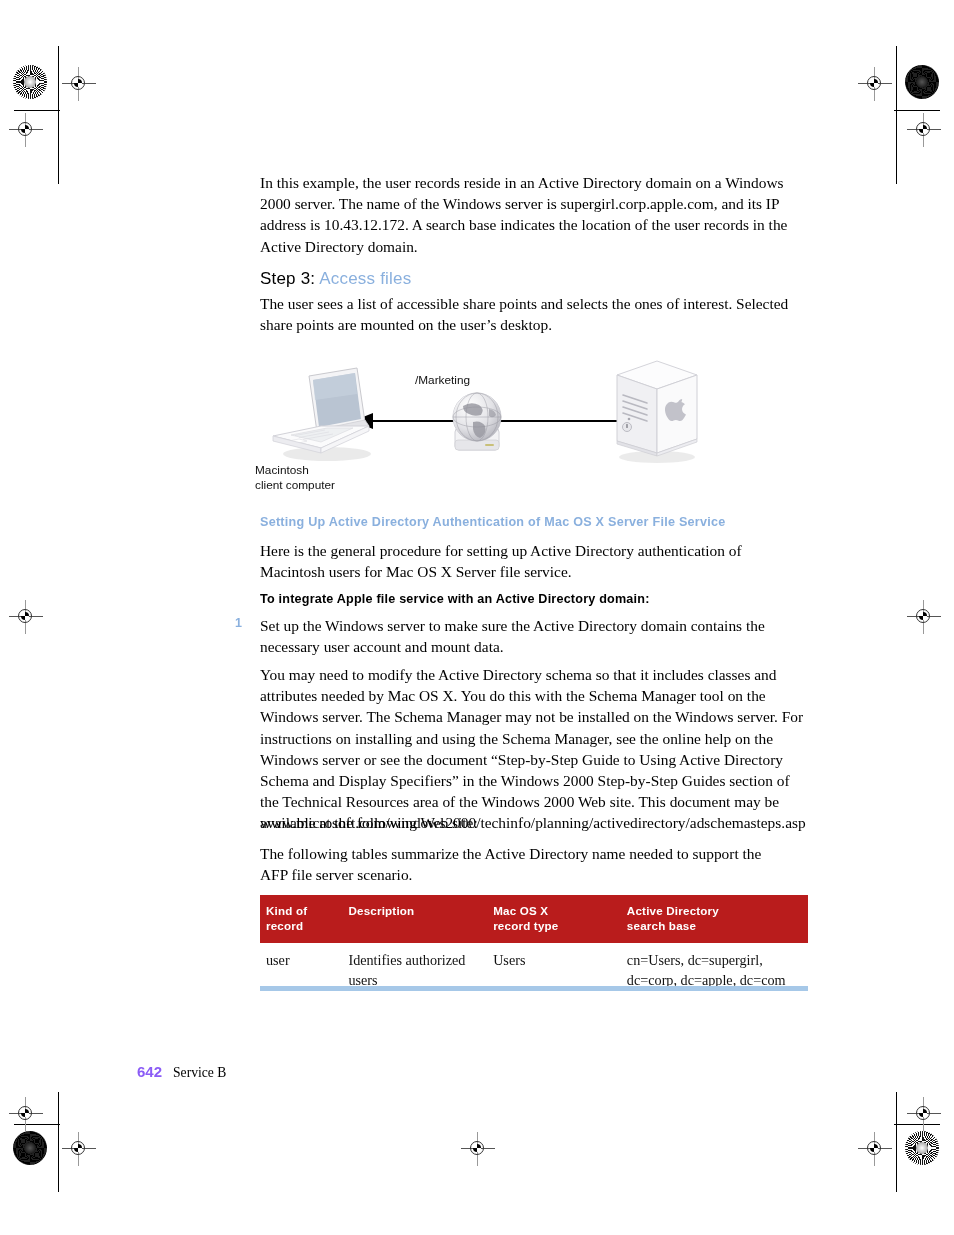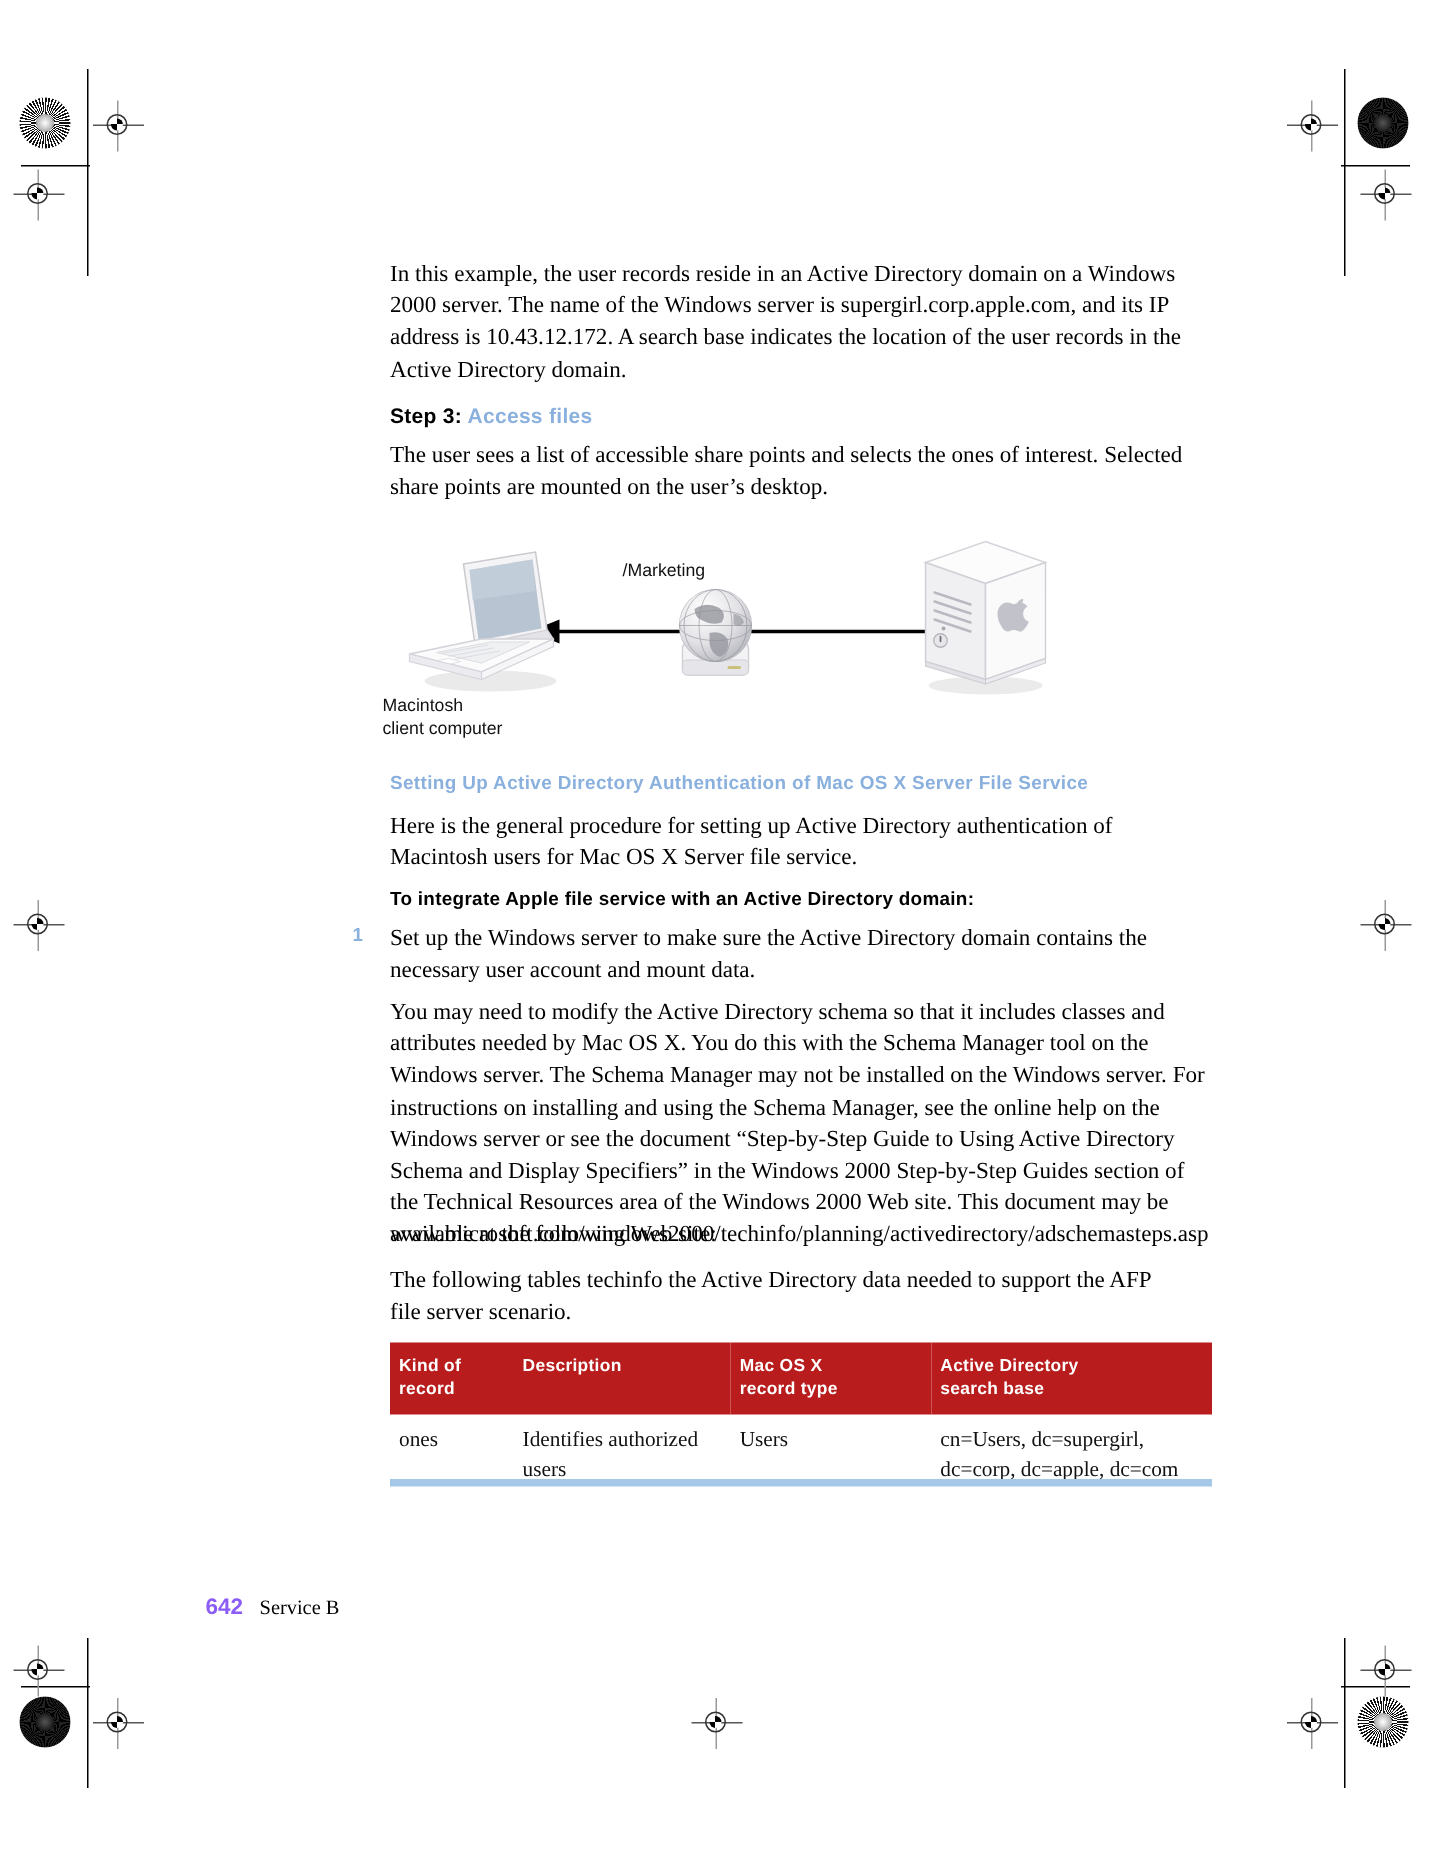--- a/index.html
+++ b/index.html
@@ -97,22 +97,22 @@
 
   p.body-text {
     font-size: 15.4px;
     line-height: 21.2px;
     margin: 0;
     text-align: left;
   }
 
   .step-label {
     font-family: "Liberation Sans", sans-serif;
-    font-size: 14px;
-    font-weight: bold;
+    font-size: 17px;
+    font-weight: normal;
     letter-spacing: 0.2px;
   }
   .step-label .step-num { color: #000000; }
   .step-label .step-title { color: #8ab0de; }
 
   .section-head {
     font-family: "Liberation Sans", sans-serif;
     font-size: 12.6px;
     font-weight: bold;
     color: #8ab0de;
@@ -330,21 +330,21 @@
 
   <div class="numbered-step" style="position:absolute; top:615px; width:547px;">
     <span class="num">1</span>
     <p class="body-text">Set up the Windows server to make sure the Active Directory domain contains the necessary user account and mount data.</p>
   </div>
 
   <p class="body-text" style="position:absolute; top:664px; width:547px;">You may need to modify the Active Directory schema so that it includes classes and attributes needed by Mac OS X. You do this with the Schema Manager tool on the Windows server. The Schema Manager may not be installed on the Windows server. For instructions on installing and using the Schema Manager, see the online help on the Windows server or see the document “Step-by-Step Guide to Using Active Directory Schema and Display Specifiers” in the Windows 2000 Step-by-Step Guides section of the Technical Resources area of the Windows 2000 Web site. This document may be available at the following Web site:</p>
 
   <p class="body-text" style="position:absolute; top:812px; width:547px;">www.microsoft.com/windows2000/techinfo/planning/activedirectory/adschemasteps.asp</p>
 
-  <p class="body-text" style="position:absolute; top:843px; width:530px;">The following tables techinfo the Active Directory data needed to support the AFP file server scenario.</p>
+  <p class="body-text" style="position:absolute; top:843px; width:530px;">The following tables summarize the Active Directory name needed to support the AFP file server scenario.</p>
 </div>
 
 <div class="diagram">
 
   <div class="diag-label" style="left:160px; top:21px; width:120px;">/Marketing</div>
 
   <svg width="560" height="145" style="position:absolute; left:0; top:0;">
     <line x1="108" y1="69" x2="400" y2="69" stroke="#000" stroke-width="2.2"></line>
     <polygon points="98,69 118,61 118,77" fill="#000"></polygon>
   </svg>
@@ -442,21 +442,21 @@
 record</th>
       <th class="col-desc">Description</th>
       <th class="col-rec">Mac OS X
 record type</th>
       <th class="col-base">Active Directory
 search base</th>
     </tr>
   </thead>
   <tbody>
     <tr>
-      <td>ones</td>
+      <td>user</td>
       <td>Identifies authorized
 users</td>
       <td>Users</td>
       <td>cn=Users, dc=supergirl,
 dc=corp, dc=apple, dc=com</td>
     </tr>
   </tbody>
 </table>
 <div class="table-bottom-rule"></div>
 

